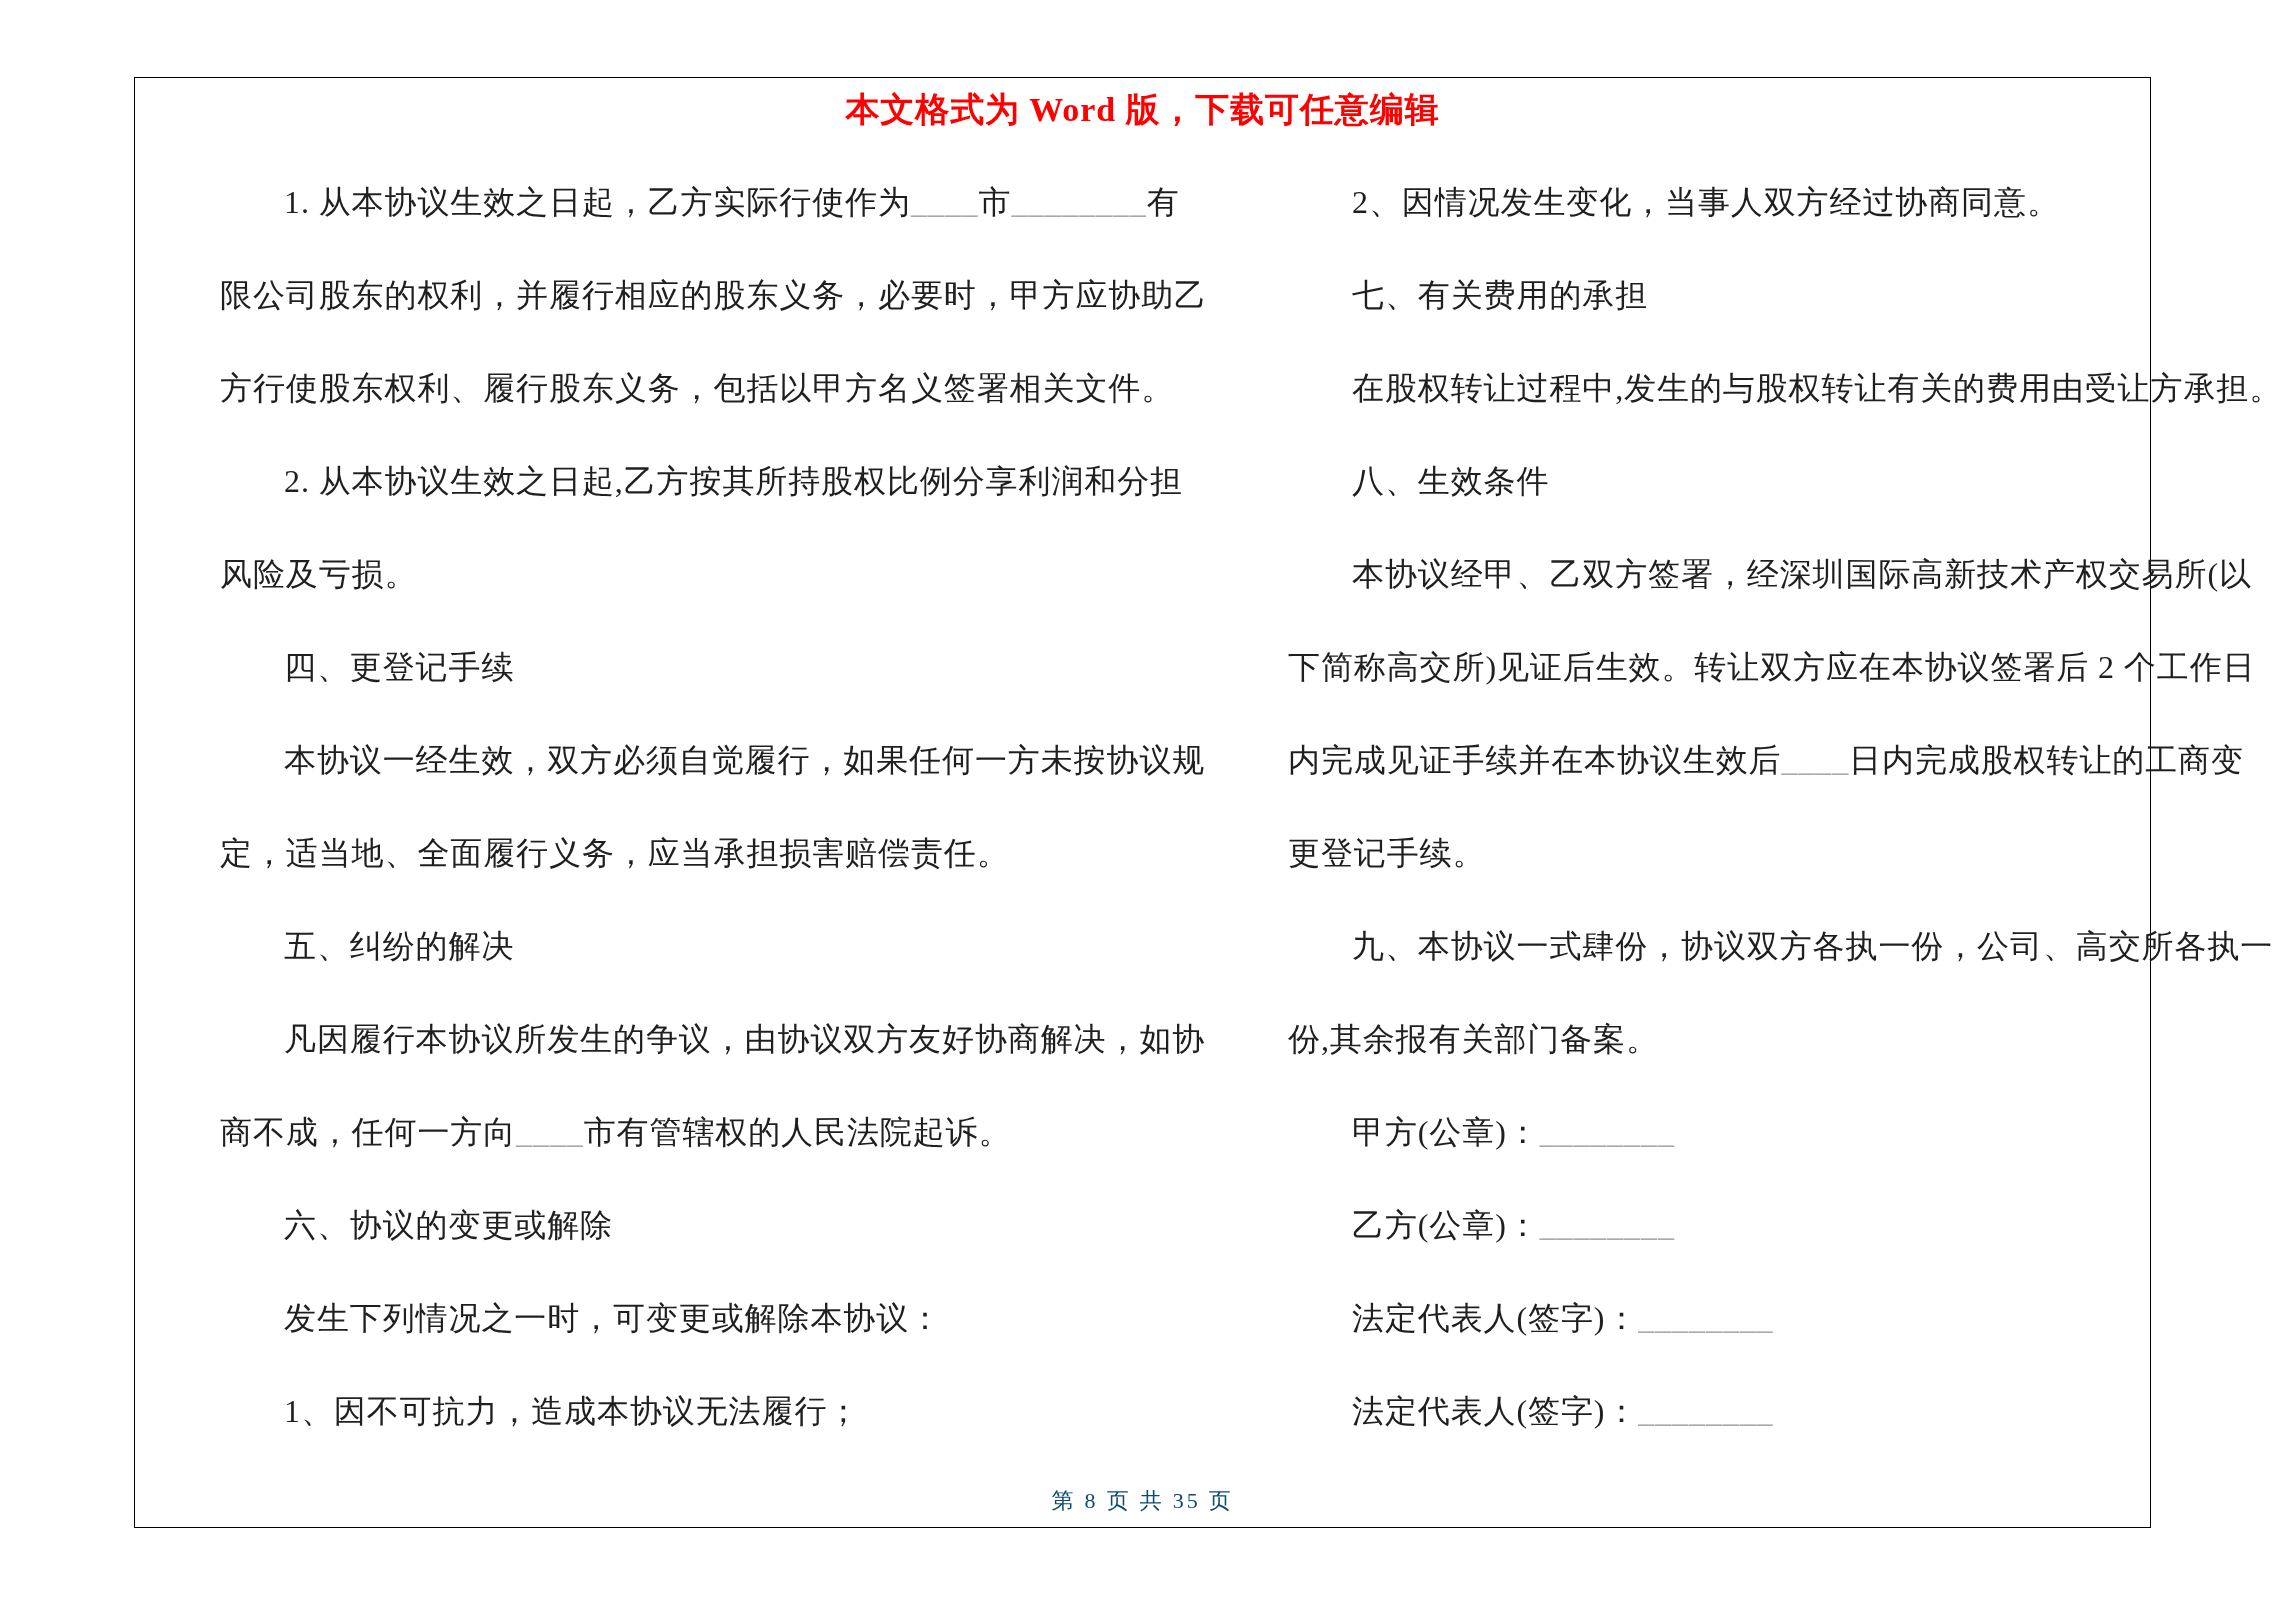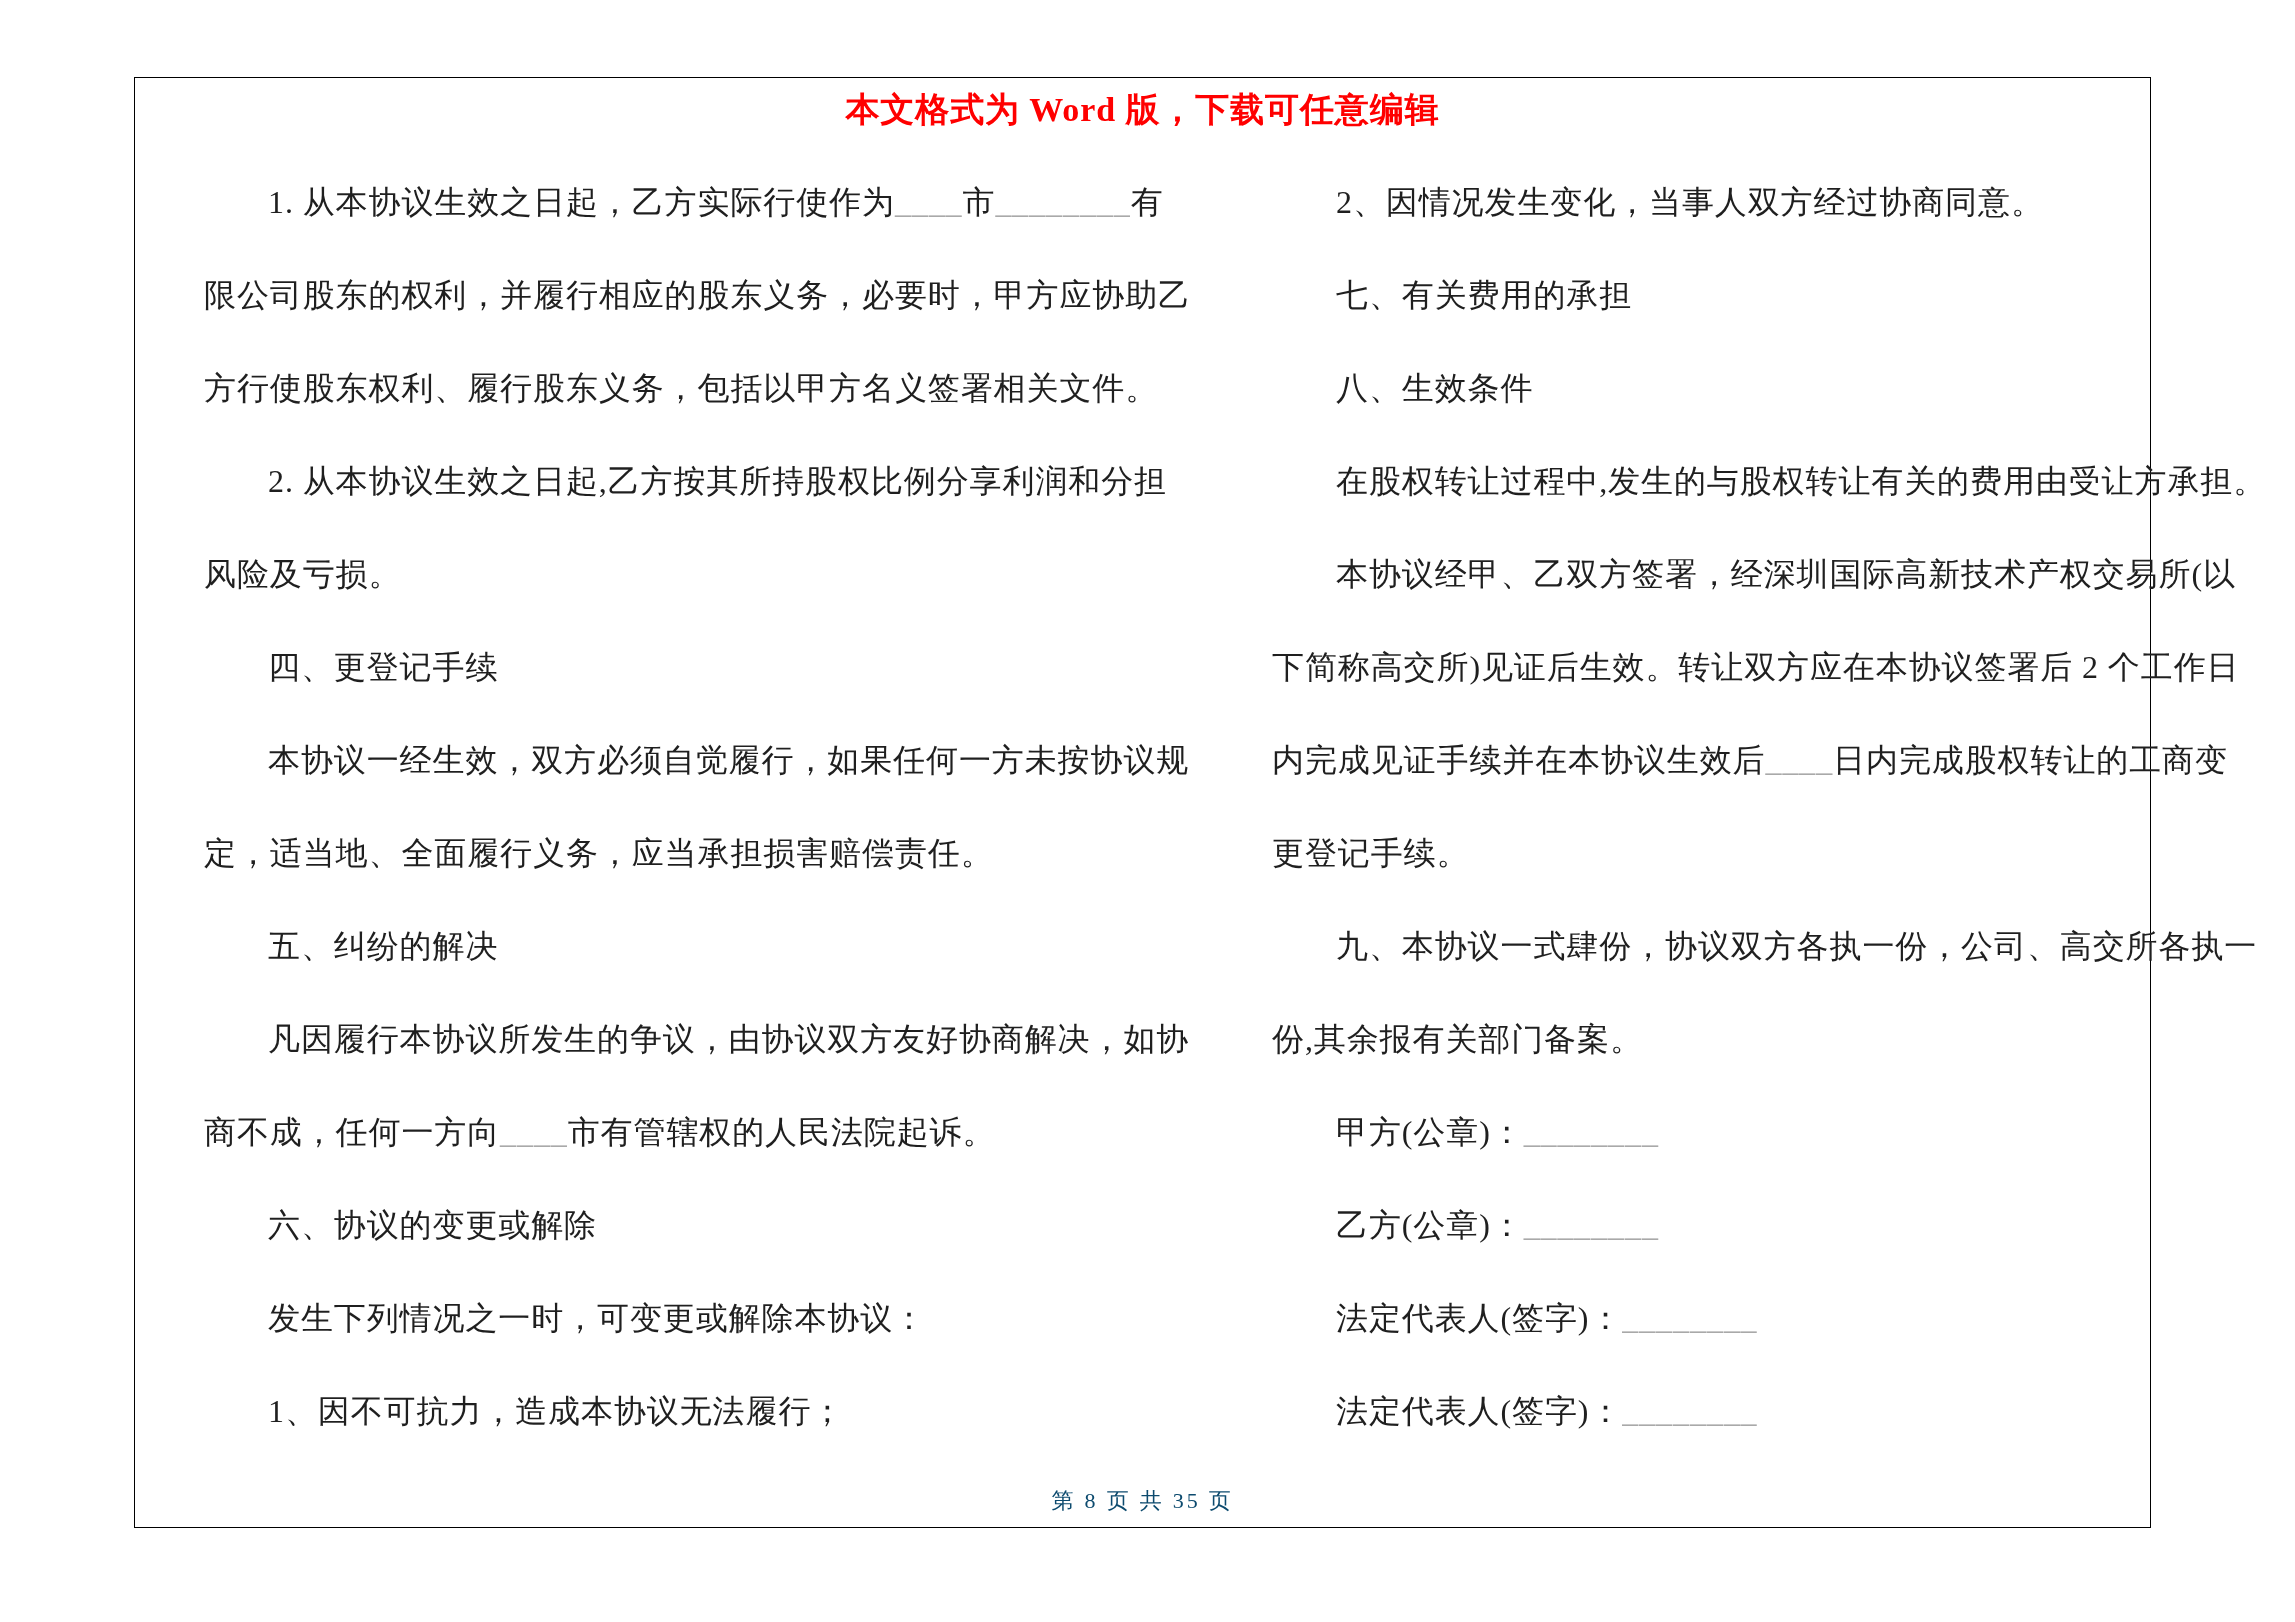--- a/index.html
+++ b/index.html
@@ -40,20 +40,21 @@
     font-size: 32px;
     white-space: nowrap;
     overflow: visible;
   }
   .col-left  { left: 69px;  width: 955px; }
   .col-right { left: 1137px; width: 900px; }
   .line {
     height: 93px;
     line-height: 93px;
     letter-spacing: 0.9px;
+    margin-left: 16px;
   }
   .line.indent { padding-left: 64px; }
   .blank { color: var(--blank-color, #a9a9a9); }
   .footer {
     position: absolute;
     bottom: 11px;
     left: 0;
     right: 0;
     text-align: center;
     font-size: 22px;
@@ -82,22 +83,22 @@
         <div class="line indent">凡因履行本协议所发生的争议，由协议双方友好协商解决，如协</div>
         <div class="line">商不成，任何一方向<span class="blank">____</span>市有管辖权的人民法院起诉。</div>
         <div class="line indent">六、协议的变更或解除</div>
         <div class="line indent">发生下列情况之一时，可变更或解除本协议：</div>
         <div class="line indent">1、因不可抗力，造成本协议无法履行；</div>
       </div>
 
     <div class="col col-right">
         <div class="line indent">2、因情况发生变化，当事人双方经过协商同意。</div>
         <div class="line indent">七、有关费用的承担</div>
+        <div class="line indent">在股权转让过程中,发生的与股权转让有关的费用由受让方承担。</div>
         <div class="line indent">八、生效条件</div>
-        <div class="line indent">在股权转让过程中,发生的与股权转让有关的费用由受让方承担。</div>
         <div class="line indent">本协议经甲、乙双方签署，经深圳国际高新技术产权交易所(以</div>
         <div class="line">下简称高交所)见证后生效。转让双方应在本协议签署后 2 个工作日</div>
         <div class="line">内完成见证手续并在本协议生效后<span class="blank">____</span>日内完成股权转让的工商变</div>
         <div class="line">更登记手续。</div>
         <div class="line indent">九、本协议一式肆份，协议双方各执一份，公司、高交所各执一</div>
         <div class="line">份,其余报有关部门备案。</div>
         <div class="line indent">甲方(公章)：<span class="blank">________</span></div>
         <div class="line indent">乙方(公章)：<span class="blank">________</span></div>
         <div class="line indent">法定代表人(签字)：<span class="blank">________</span></div>
         <div class="line indent">法定代表人(签字)：<span class="blank">________</span></div>

